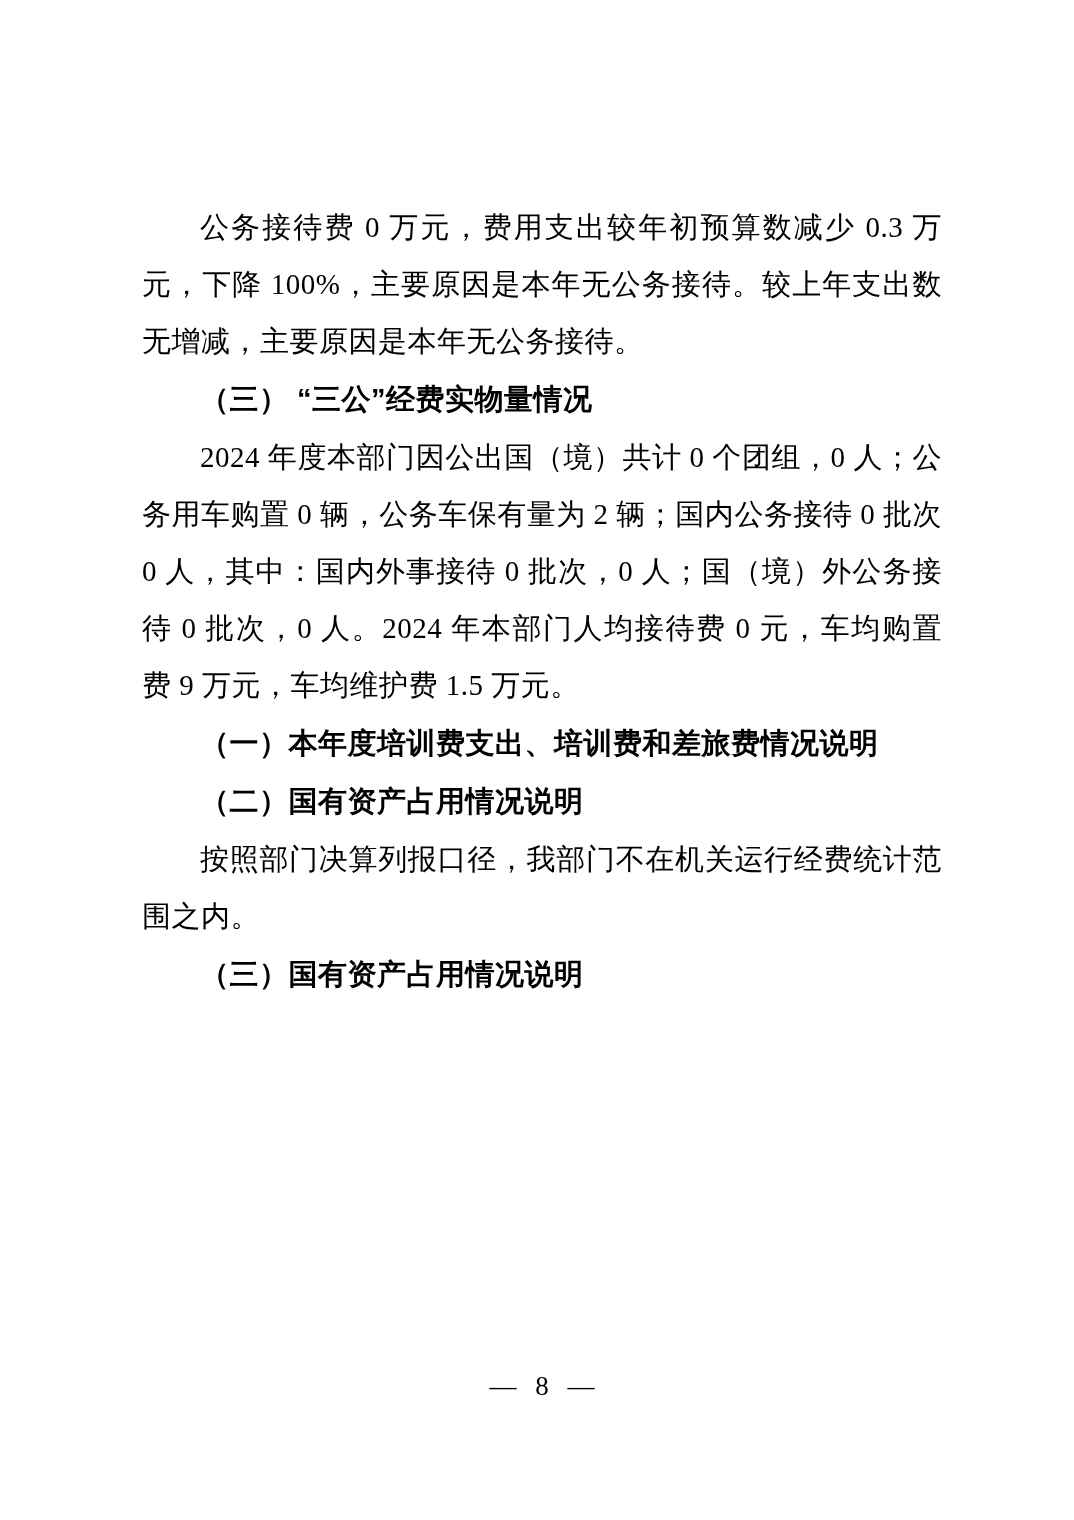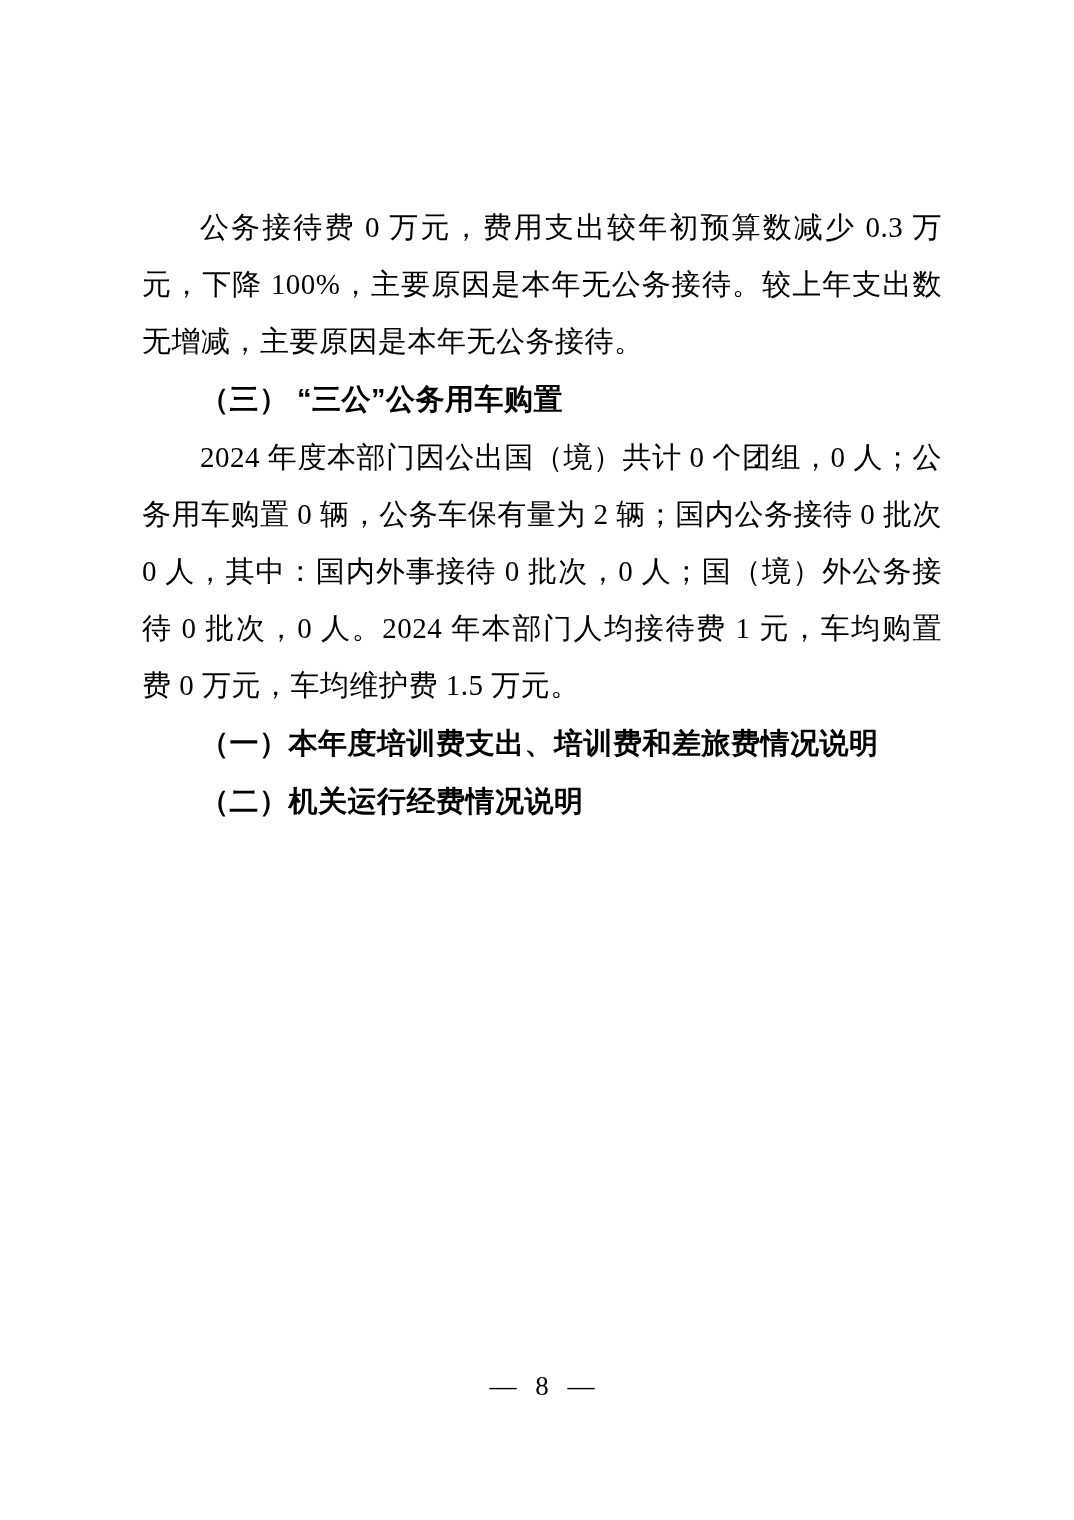--- a/index.html
+++ b/index.html
@@ -54,21 +54,23 @@
     word-spacing: 12px;
     font-family: "Liberation Serif", "DejaVu Serif", serif;
   }
 </style>
 </head>
 <body>
 
 <div class="page">
   <div class="content">
     <p class="para">公务接待费 0 万元，费用支出较年初预算数减少 0.3 万元，下降 100%，主要原因是本年无公务接待。较上年支出数无增减，主要原因是本年无公务接待。</p>
-    <h2 class="heading">（三） “三公”公务用车购置</h2>
-    <p class="para">2024 年度本部门因公出国（境）共计 0 个团组，0 人；公务用车购置 0 辆，公务车保有量为 2 辆；国内公务接待 0 批次 0 人，其中：国内外事接待 0 批次，0 人；国（境）外公务接待 0 批次，0 人。2024 年本部门人均接待费 1 元，车均购置费 0 万元，车均维护费 1.5 万元。</p>
+    <h2 class="heading">（三） “三公”经费实物量情况</h2>
+    <p class="para">2024 年度本部门因公出国（境）共计 0 个团组，0 人；公务用车购置 0 辆，公务车保有量为 2 辆；国内公务接待 0 批次 0 人，其中：国内外事接待 0 批次，0 人；国（境）外公务接待 0 批次，0 人。2024 年本部门人均接待费 0 元，车均购置费 9 万元，车均维护费 1.5 万元。</p>
     <h2 class="heading">（一）本年度培训费支出、培训费和差旅费情况说明</h2>
-    <h2 class="heading">（二）机关运行经费情况说明</h2>
+    <h2 class="heading">（二）国有资产占用情况说明</h2>
+    <p class="para">按照部门决算列报口径，我部门不在机关运行经费统计范围之内。</p>
+    <h2 class="heading">（三）国有资产占用情况说明</h2>
   </div>
   <div class="footer">
     <span>— 8 —</span>
   </div>
 </div>
 
 </body></html>

